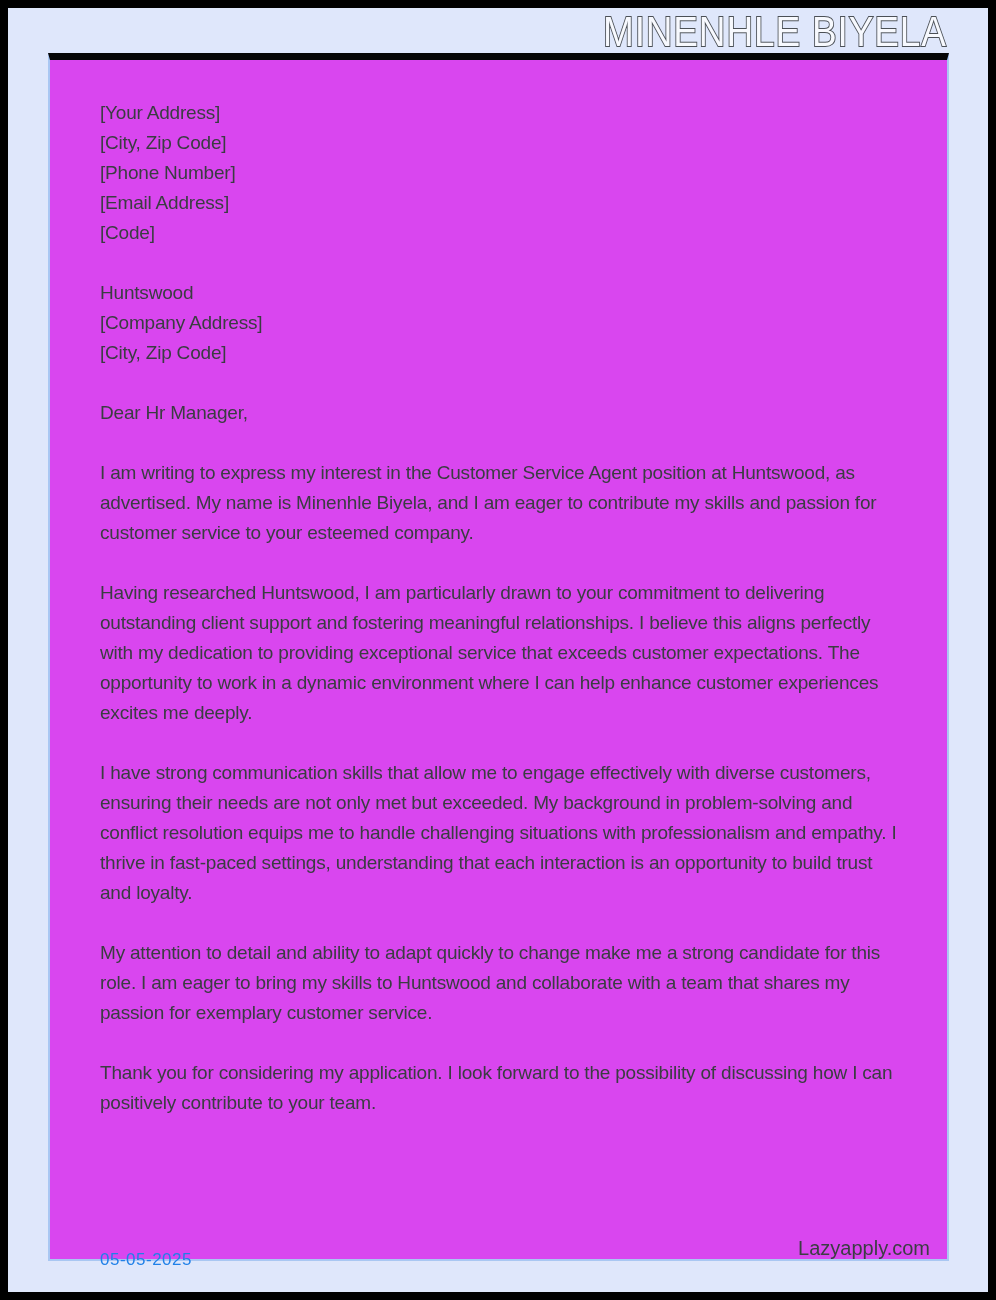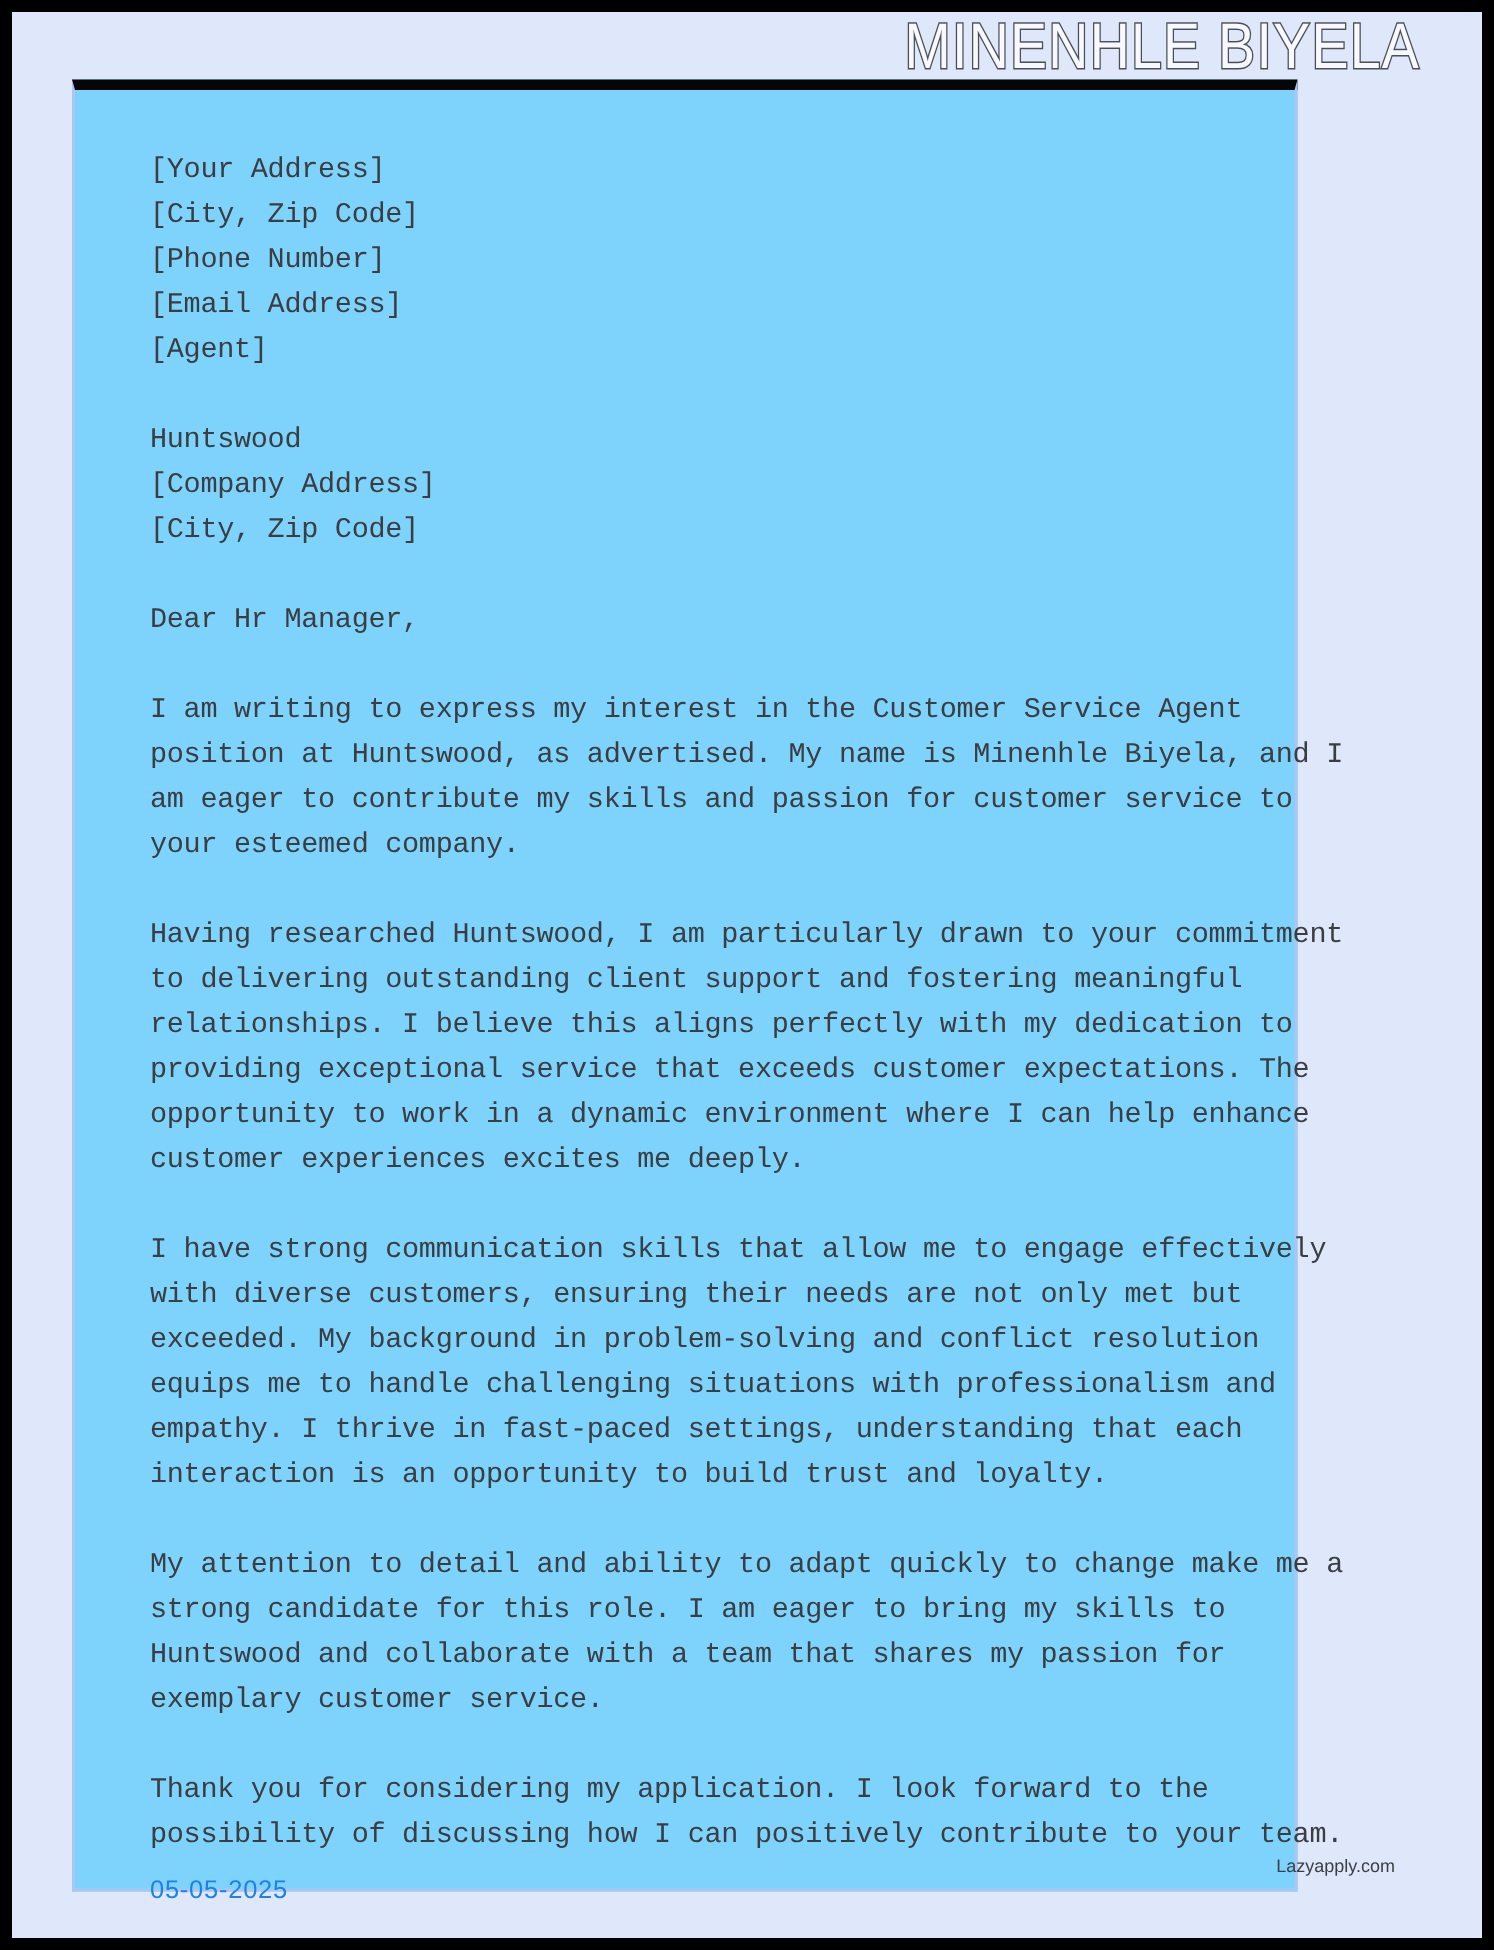--- a/index.html
+++ b/index.html
@@ -15,63 +15,62 @@
   .header-name {
     position:absolute; top:7px; right:49px; z-index:3;
     font-size:43px; font-weight:400; letter-spacing:1px; white-space:nowrap;
     color:#f7f9fe;
     -webkit-text-stroke:2px #4b5056;
     text-stroke:2px #4b5056;
     paint-order:stroke fill;
     transform:scaleX(0.86); transform-origin:100% 50%;
   }
   .letter-panel {
-    position:absolute; left:48px; top:53px; width:817px; height:1208px;
-    box-sizing:border-box; background:#7dd3fc;
+    position:absolute; left:48px; top:53px; width:901px; height:1208px;
+    box-sizing:border-box; background:#d946ef;
     border-top:7px solid #060606;
     border-left:2px solid #a9c7f2;
     border-right:2px solid #a9c7f2;
     border-bottom:2px solid #a9c7f2;
     z-index:1;
-    font-family:Liberation Mono, monospace;
   }
   .letter-content {
     position:absolute; left:50px; top:38px; width:800px;
     font-size:19px; line-height:30px; letter-spacing:-0.2px;
     color:#3a3d41;
   }
   .block { margin:0 0 30px 0; }
   .block div { white-space:nowrap; }
   .para { margin:0 0 30px 0; }
   .doc-date {
     position:absolute; left:100px; top:1247px; z-index:5;
     font-size:17px; line-height:26px; color:#1f80e8; letter-spacing:0.5px;
     white-space:nowrap;
   }
   .watermark {
     position:absolute; right:66px; top:1237px; z-index:4;
-    font-size:12px; color:#3b3e43; white-space:nowrap;
+    font-size:20px; color:#3b3e43; white-space:nowrap;
   }
 </style>
 </head>
 <body>
 
 <div id="page">
 
   <div class="header-name">MINENHLE BIYELA</div>
 
   <div class="letter-panel">
     <div class="letter-content">
 
       <div class="block">
         <div>[Your Address]</div>
         <div>[City, Zip Code]</div>
         <div>[Phone Number]</div>
         <div>[Email Address]</div>
-        <div>[Agent]</div>
+        <div>[Code]</div>
       </div>
 
       <div class="block">
         <div>Huntswood</div>
         <div>[Company Address]</div>
         <div>[City, Zip Code]</div>
       </div>
 
       <div class="block">Dear Hr Manager,</div>
 

